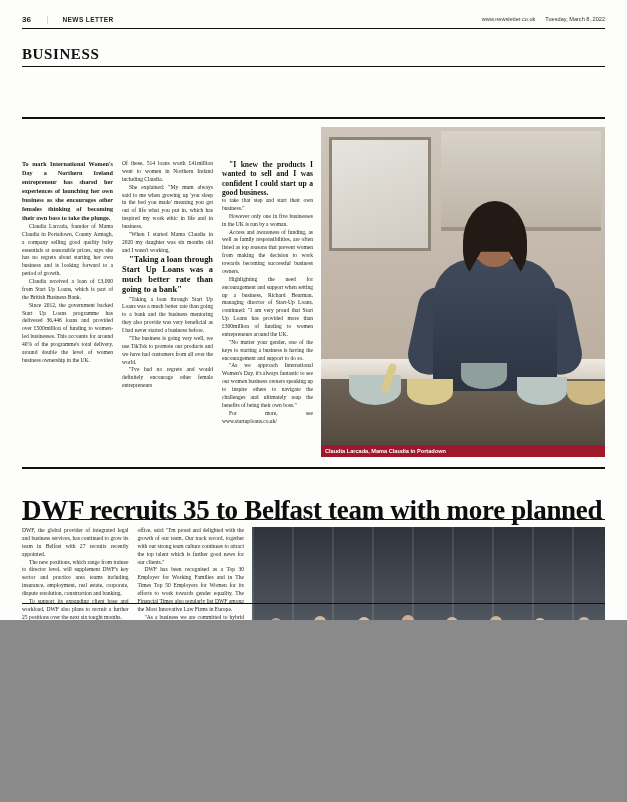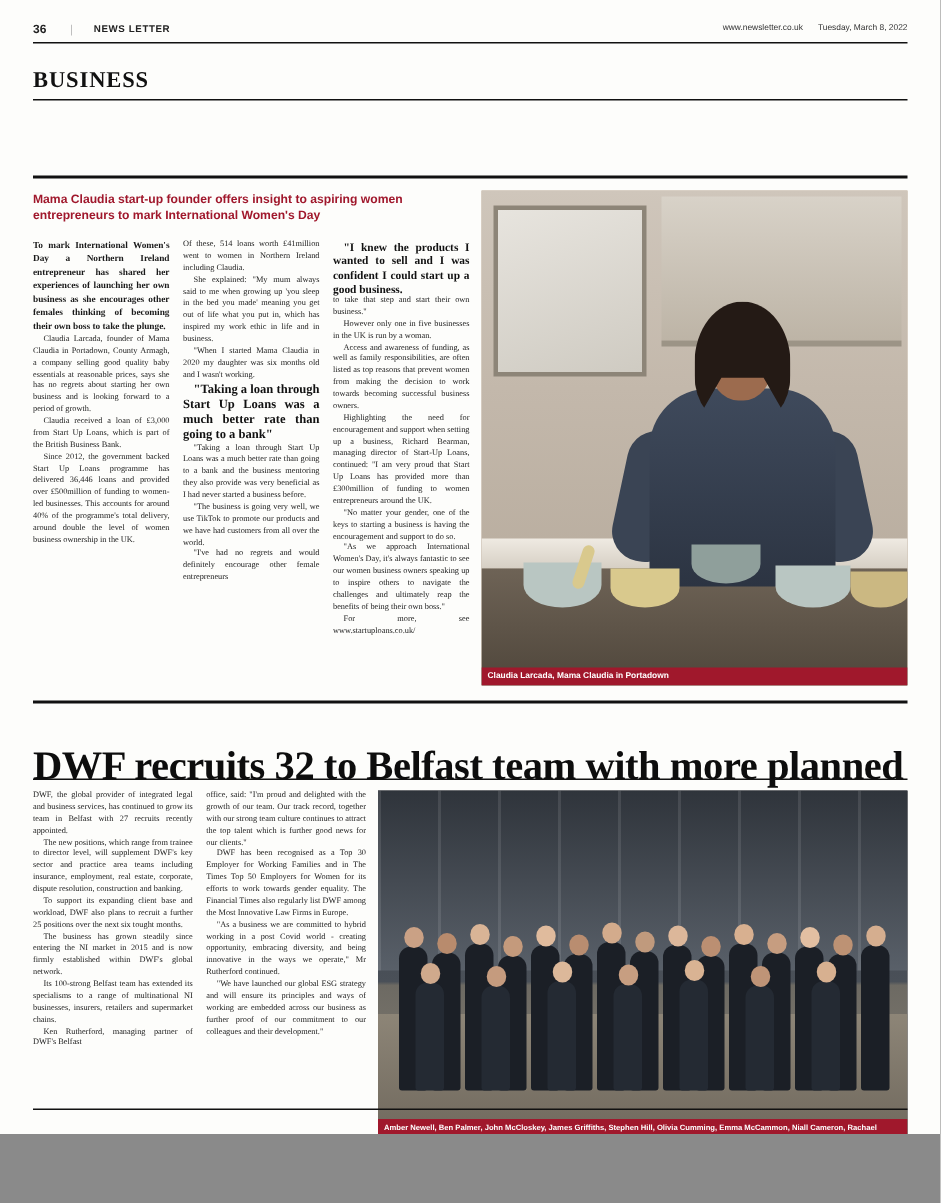--- a/index.html
+++ b/index.html
@@ -3,21 +3,21 @@
 <meta charset="utf-8">
 <style>
   html, body {
     margin: 0;
     padding: 0;
     background: #8a8a8a;
   }
   .page {
     position: relative;
     width: 627px;
-    height: 756px;
+    height: 620px;
     background: #fdfdfb;
     font-family: "Liberation Serif", serif;
     color: #111;
     overflow: hidden;
     box-sizing: border-box;
   }
 
   
   .masthead {
     position: absolute;
@@ -328,21 +328,20 @@
       <span>Tuesday, March 8, 2022</span>
     </span>
   </div>
   <div class="rule-thin" style="top:28px;"></div>
 
   <div class="section-label">BUSINESS</div>
   <div class="rule-thin" style="top:66px;"></div>
 
   <div class="rule-thin" style="top:117px;height:2px;"></div>
 
-  <div class="standfirst">Mama Claudia start-up founder offers insight to aspiring women entrepreneurs to mark International Women's Day</div>
 
   <div class="cols1">
     <div class="col">
       <p class="first dropintro">To mark International Women's Day a Northern Ireland entrepreneur has shared her experiences of launching her own business as she encourages other females thinking of becoming their own boss to take the plunge.</p>
       <p>Claudia Larcada, founder of Mama Claudia in Portadown, County Armagh, a company selling good quality baby essentials at reasonable prices, says she has no regrets about starting her own business and is looking forward to a period of growth.</p>
       <p>Claudia received a loan of £3,000 from Start Up Loans, which is part of the British Business Bank.</p>
       <p>Since 2012, the government backed Start Up Loans programme has delivered 36,446 loans and provided over £500million of funding to women-led businesses. This accounts for around 40% of the programme's total delivery, around double the level of women business ownership in the UK.</p>
     </div>
     <div class="col">
       <p class="first">Of these, 514 loans worth £41million went to women in Northern Ireland including Claudia.</p>
@@ -380,21 +379,21 @@
     <div class="bowl b2"></div>
     <div class="bowl b5"></div>
     <div class="bowl b3"></div>
     <div class="bowl b4"></div>
     <div class="spoon"></div>
     <div class="cap">Claudia Larcada, Mama Claudia in Portadown</div>
   </div>
 
   <div class="rule-heavy" style="top:467px;"></div>
 
-  <h1 class="headline2">DWF recruits 32 to Belfast team with more planned</h1>
+  <h1 class="headline2">DWF recruits 35 to Belfast team with more planned</h1>
   <div class="rule-thin" style="top:519px;"></div>
 
   <div class="cols2">
     <div class="col">
       <p class="first">DWF, the global provider of integrated legal and business services, has continued to grow its team in Belfast with 27 recruits recently appointed.</p>
       <p>The new positions, which range from trainee to director level, will supplement DWF's key sector and practice area teams including insurance, employment, real estate, corporate, dispute resolution, construction and banking.</p>
       <p>To support its expanding client base and workload, DWF also plans to recruit a further 25 positions over the next six tought months.</p>
       <p>The business has grown steadily since entering the NI market in 2015 and is now firmly established within DWF's global network.</p>
       <p>Its 100-strong Belfast team has extended its specialisms to a range of multinational NI businesses, insurers, retailers and supermarket chains.</p>
       <p>Ken Rutherford, managing partner of DWF's Belfast</p>

